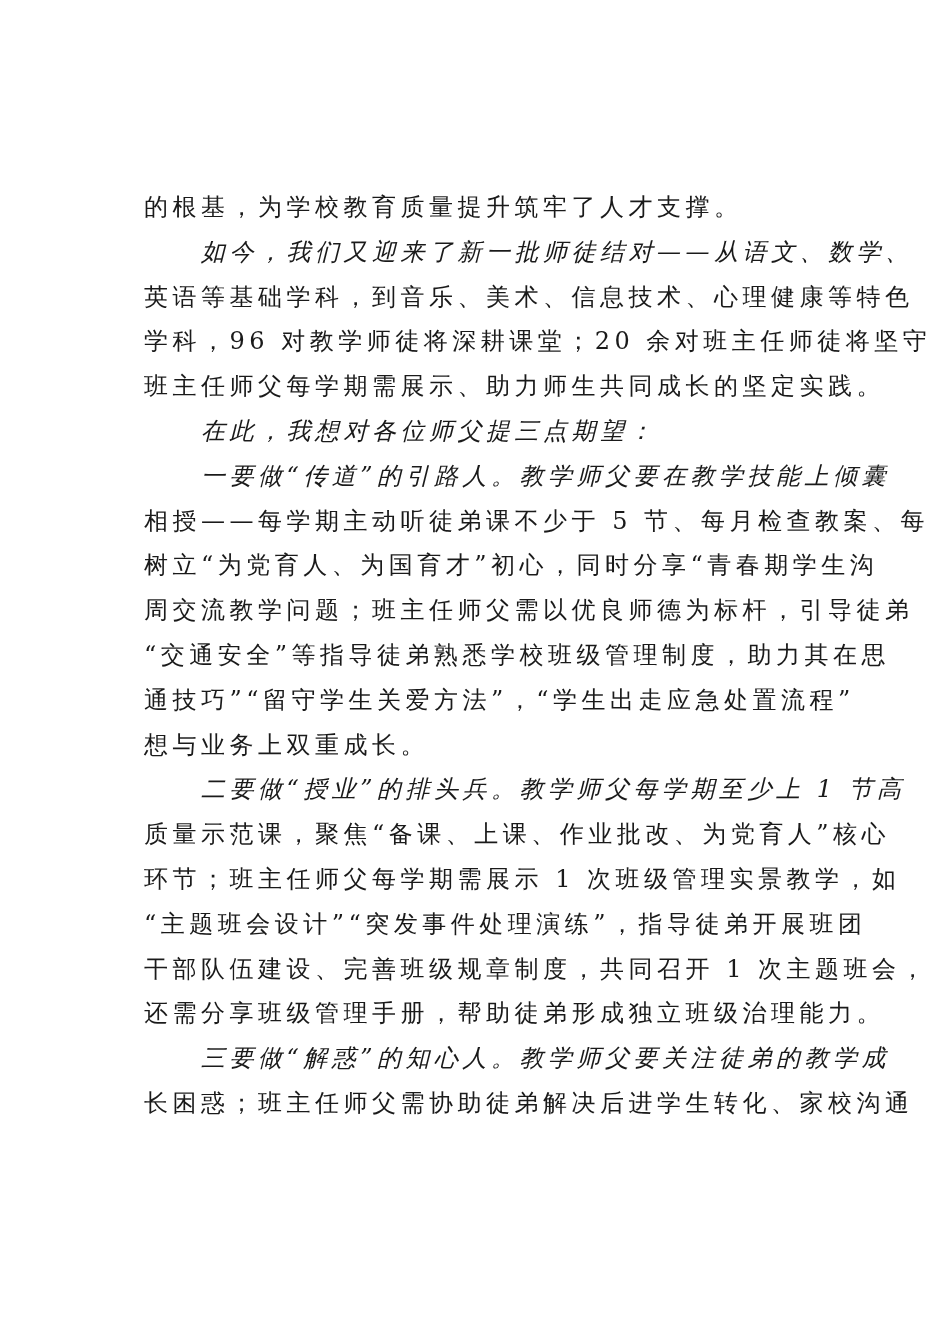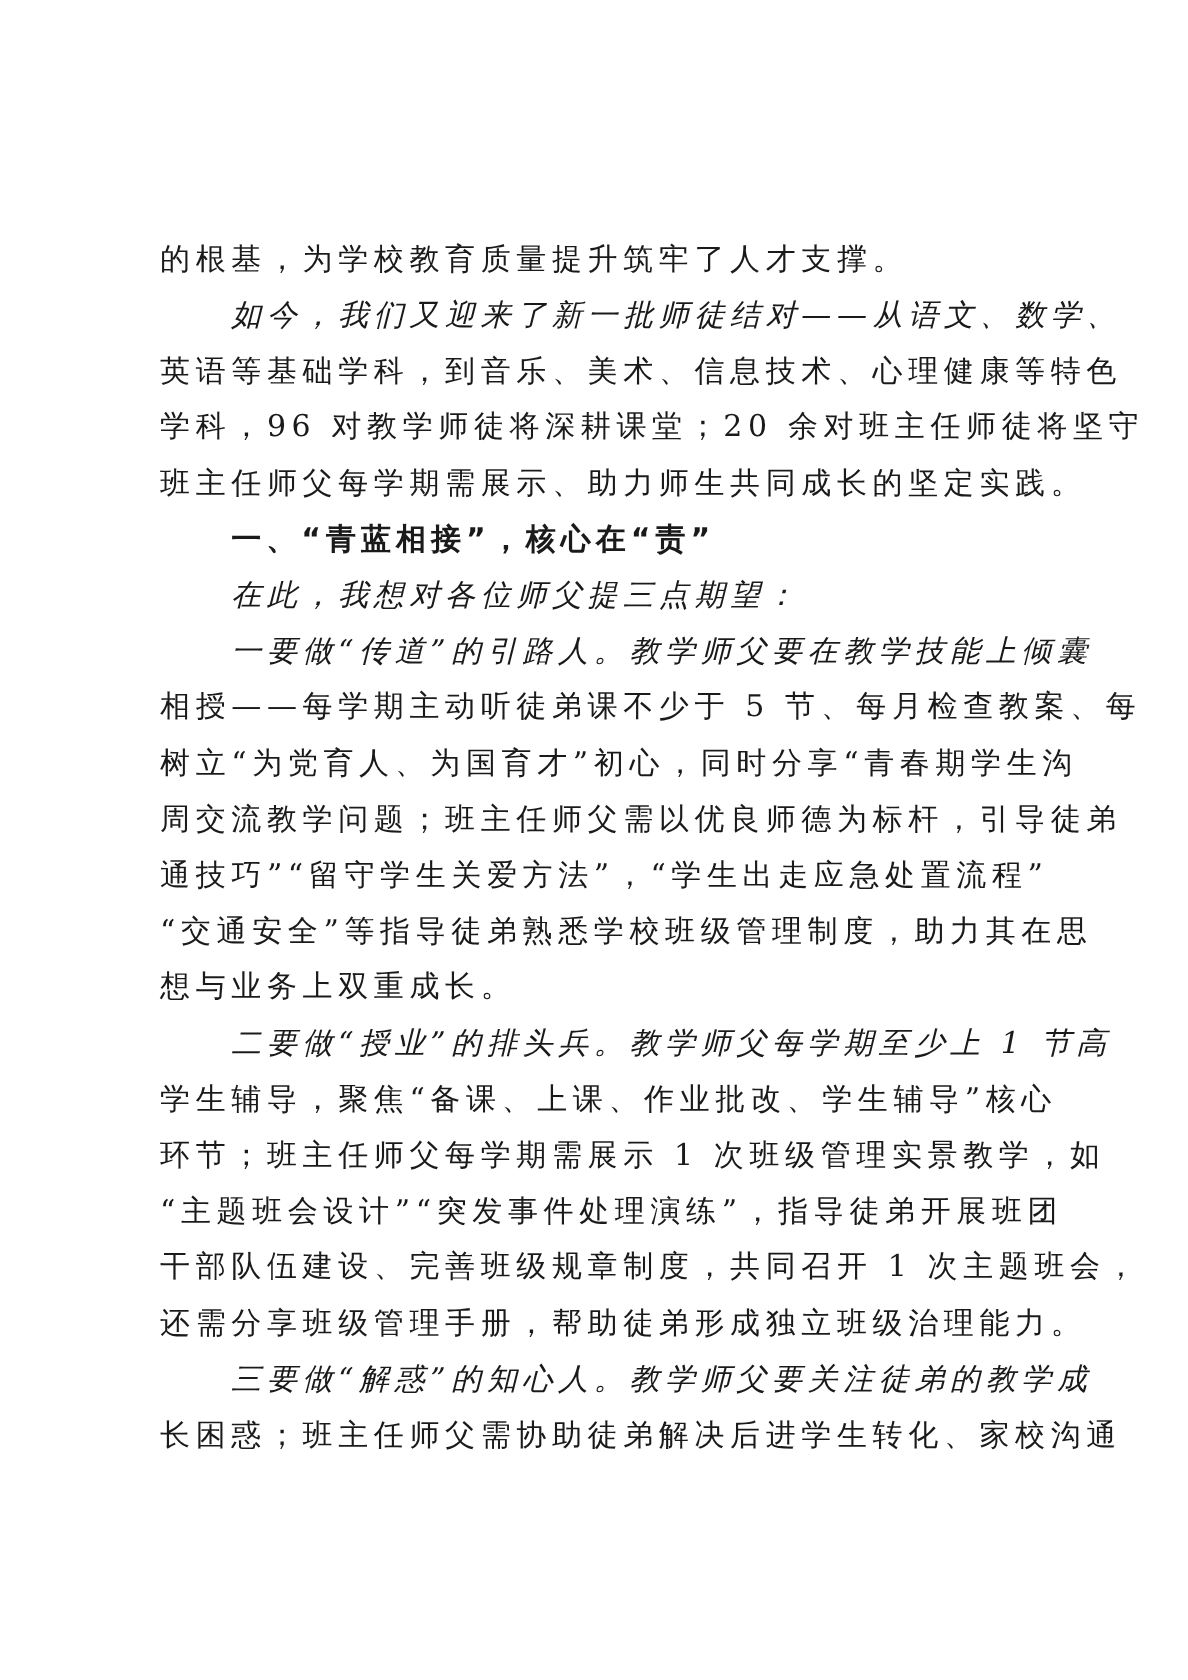--- a/index.html
+++ b/index.html
@@ -36,20 +36,21 @@
       text-indent: 57px;
       font-family: "DejaVu Sans", "Liberation Sans", sans-serif;
       font-weight: bold;
       letter-spacing: 4px;
     }
     .line {
       display: block;
       white-space: nowrap;
       text-align: justify;
       text-align-last: justify;
+      margin-left: 16px;
     }
     .line.last {
       text-align-last: left;
     }
     .line.first-indent {
       padding-left: 57px;
       font-style: italic;
     }
   </style>
 </head>
@@ -61,41 +62,38 @@
     <span class="line last">的根基，为学校教育质量提升筑牢了人才支撑。</span>
   </div>
 
   <div class="para">
     <span class="line first-indent">如今，我们又迎来了新一批师徒结对——从语文、数学、</span>
     <span class="line">英语等基础学科，到音乐、美术、信息技术、心理健康等特色</span>
     <span class="line">学科，96 对教学师徒将深耕课堂；20 余对班主任师徒将坚守</span>
     <span class="line last">班主任师父每学期需展示、助力师生共同成长的坚定实践。</span>
   </div>
 
-  <div class="heading">
-    <span>一、“青蓝相接”，核心在“责”</span>
-  </div>
 
   <div class="para">
     <span class="line first-indent last">在此，我想对各位师父提三点期望：</span>
   </div>
 
   <div class="para">
     <span class="line first-indent">一要做“传道”的引路人。教学师父要在教学技能上倾囊</span>
     <span class="line">相授——每学期主动听徒弟课不少于 5 节、每月检查教案、每</span>
     <span class="line">树立“为党育人、为国育才”初心，同时分享“青春期学生沟</span>
     <span class="line">周交流教学问题；班主任师父需以优良师德为标杆，引导徒弟</span>
+    <span class="line">“交通安全”等指导徒弟熟悉学校班级管理制度，助力其在思</span>
     <span class="line">通技巧”“留守学生关爱方法”，“学生出走应急处置流程”</span>
-    <span class="line">“交通安全”等指导徒弟熟悉学校班级管理制度，助力其在思</span>
     <span class="line last">想与业务上双重成长。</span>
   </div>
 
   <div class="para">
     <span class="line first-indent">二要做“授业”的排头兵。教学师父每学期至少上 1 节高</span>
-    <span class="line">学生辅导，聚焦“备课、上课、作业批改、学生辅导”核心</span>
+    <span class="line">质量示范课，聚焦“备课、上课、作业批改、为党育人”核心</span>
     <span class="line">环节；班主任师父每学期需展示 1 次班级管理实景教学，如</span>
     <span class="line">“主题班会设计”“突发事件处理演练”，指导徒弟开展班团</span>
     <span class="line">干部队伍建设、完善班级规章制度，共同召开 1 次主题班会，</span>
     <span class="line last">还需分享班级管理手册，帮助徒弟形成独立班级治理能力。</span>
   </div>
 
   <div class="para">
     <span class="line first-indent">三要做“解惑”的知心人。教学师父要关注徒弟的教学成</span>
     <span class="line">长困惑；班主任师父需协助徒弟解决后进学生转化、家校沟通</span>
   </div>

